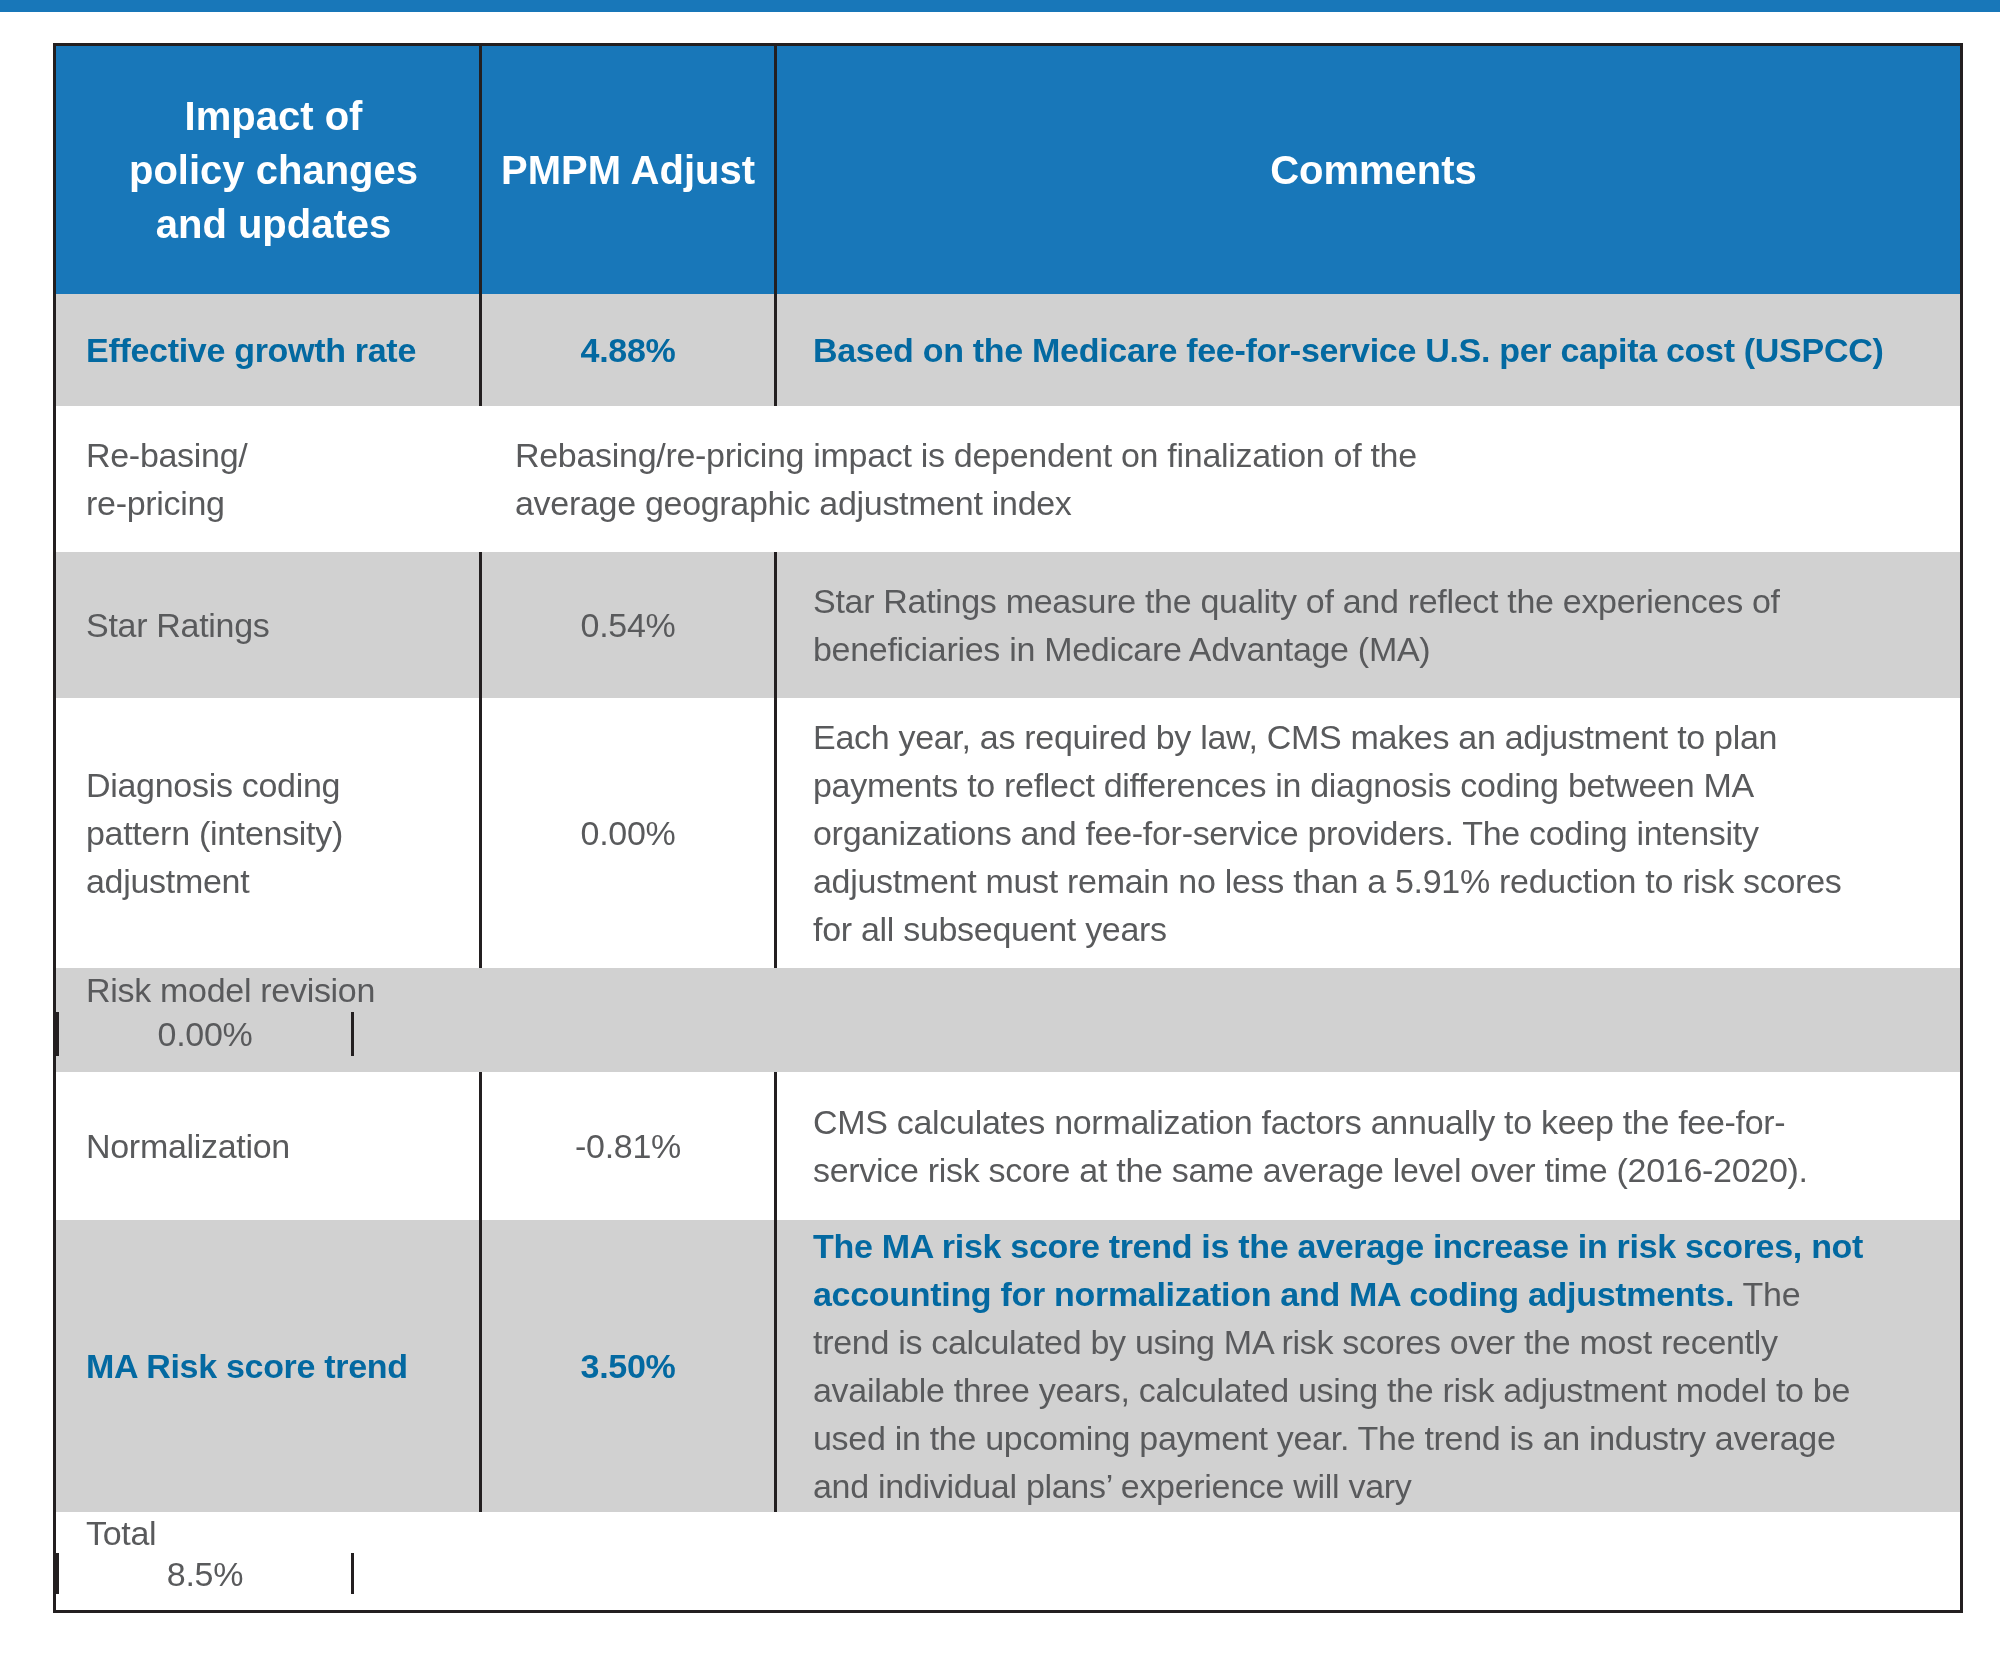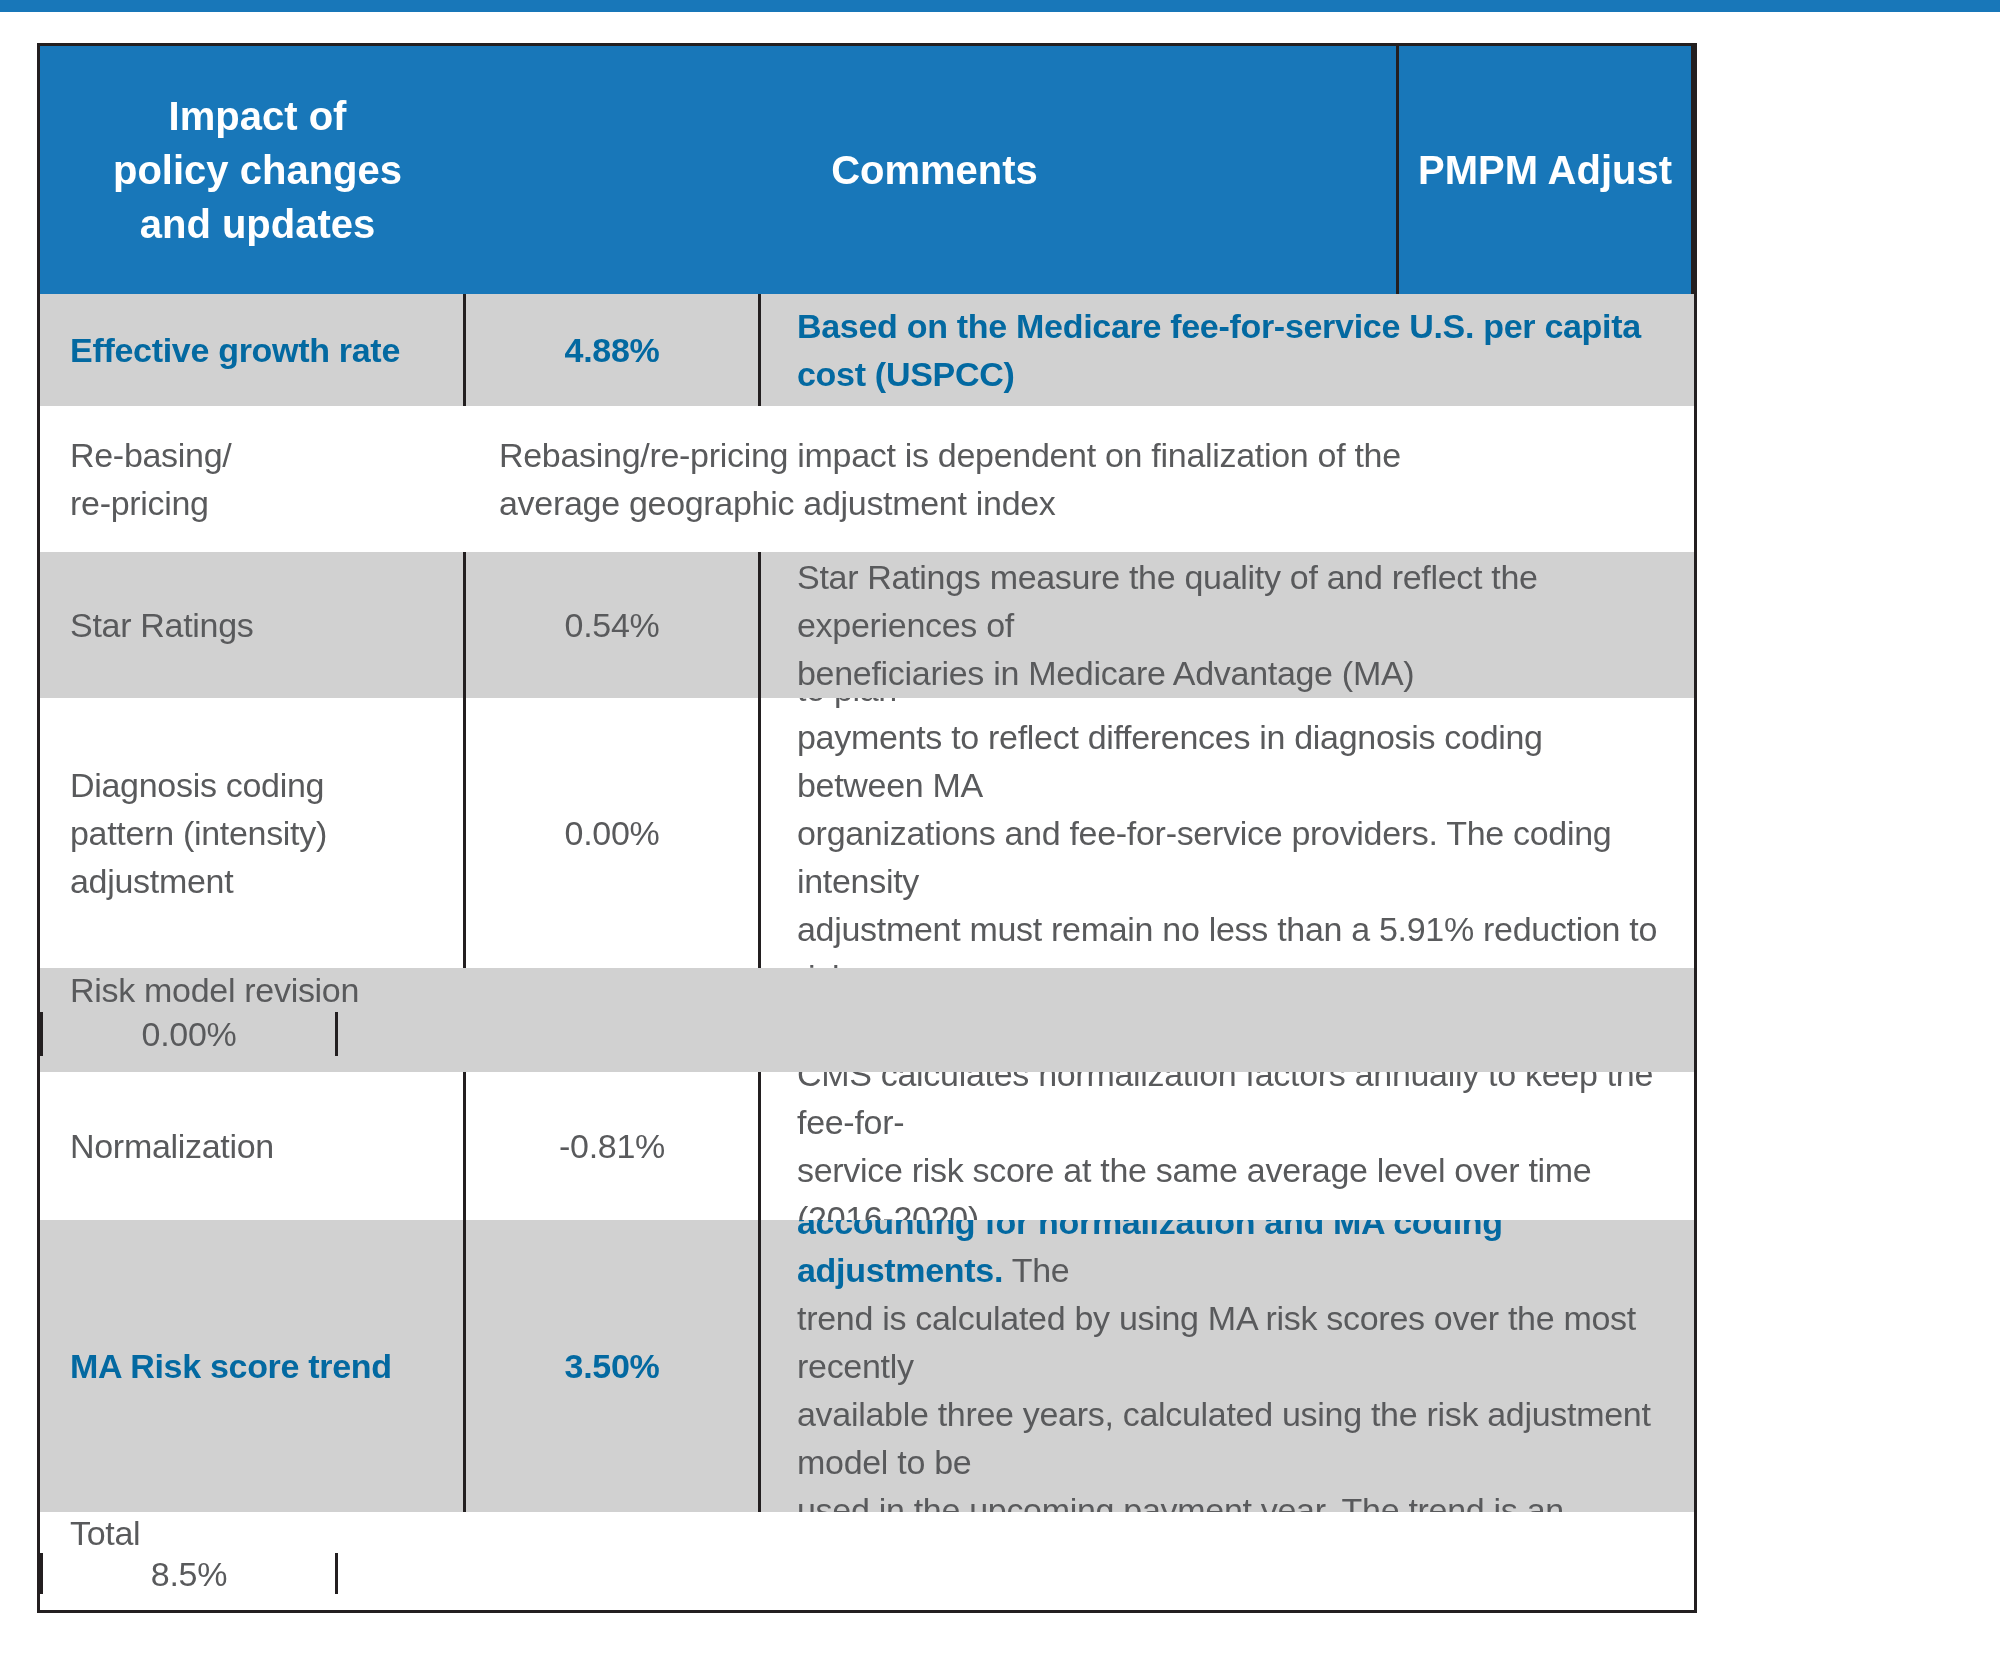--- a/index.html
+++ b/index.html
@@ -11,22 +11,22 @@
     overflow: hidden;
   }
   .topbar {
     position: absolute;
     left: 0; top: 0;
     width: 2000px; height: 12px;
     background: #1877B9;
   }
   .tbl {
     position: absolute;
-    left: 37px; top: 43px;
-    width: 1660px;
+    left: 53px; top: 43px;
+    width: 1910px;
     border: 3px solid #231F20;
     background: #ffffff;
   }
   .row { display: flex; width: 100%; }
   .row.gray  { background: #D1D1D1; }
   .row.white { background: #FFFFFF; }
   .row.header { background: #1877B9; }
   .cell {
     display: flex; flex-direction: column; justify-content: center;
     overflow: hidden;
@@ -64,22 +64,22 @@
 <body>
 
 <div class="topbar"></div>
 
 <div class="tbl">
 
   <div class="row header r-header">
     <div class="cell c1">Impact of
 policy changes
 and updates</div>
+    <div class="cell c2">PMPM Adjust</div>
     <div class="cell c3">Comments</div>
-    <div class="cell c2">PMPM Adjust</div>
   </div>
 
   <div class="row gray hl r-0">
     <div class="cell c1">Effective growth rate</div>
     <div class="cell c2">4.88%</div>
     <div class="cell c3"><span><span class="cb txt">Based on the Medicare fee-for-service U.S. per capita cost (USPCC)</span><span class="txt"></span></span></div>
   </div>
 
   <div class="row white r-1">
     <div class="cell c1">Re-basing/

